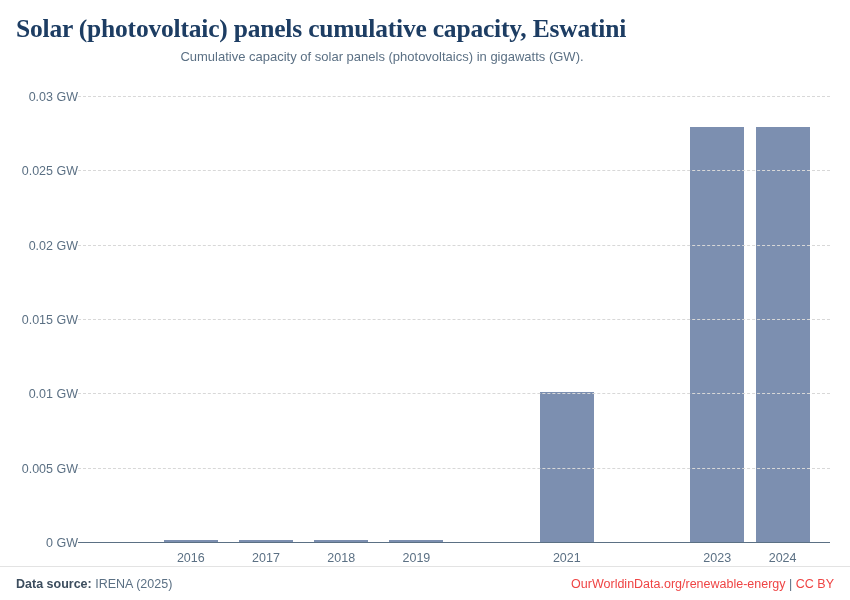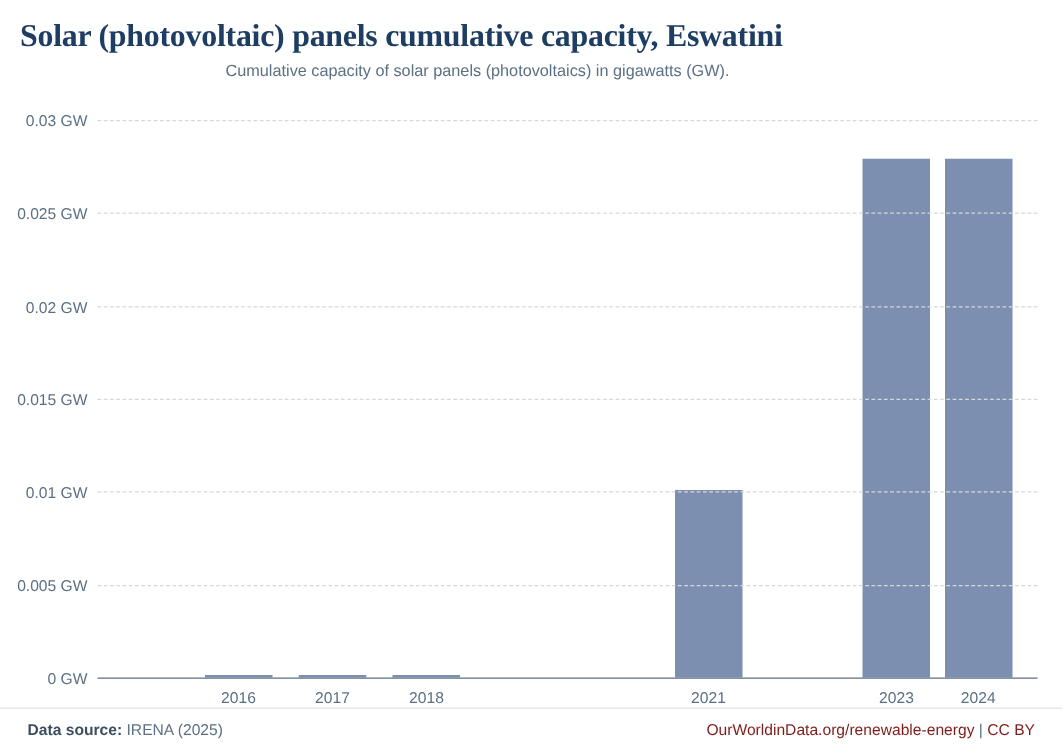--- a/index.html
+++ b/index.html
@@ -82,21 +82,20 @@
     position: absolute;
     left: 0;
     width: 100%;
     height: 0;
     border-top: 1px dashed #d8d8d8;
   }
   .gridline.zero { border-top: 1px solid #5b7084; }
   .ylabel {
     position: absolute;
     right: 100%;
-    margin-right: 8px;
     transform: translateY(-50%);
     font-size: 12.5px;
     color: #5b7084;
     white-space: nowrap;
   }
   #bars {
     position: absolute;
     left: 0; right: 0; bottom: 0;
     height: 100%;
   }
@@ -128,26 +127,26 @@
     position: absolute;
     left: 0;
     bottom: 0;
     width: 850px;
     height: 34px;
     border-top: 1px solid #e3e3e3;
     font-size: 12.5px;
     color: #5b7084;
     display: flex;
     align-items: center;
-    padding: 0 22px;
+    padding: 0 16px;
   }
   #footer .left { flex: 1; }
   #footer .left b { color: #3c4d5e; font-weight: 700; }
   #footer .right { text-align: right; }
-  #footer a { color: #7f1d1d; text-decoration: none; margin-top: 40px; }
+  #footer a { color: #ef4444; text-decoration: none; margin-top: 40px; }
 </style>
 </head>
 <body>
 
 <div id="header">
   <h1 id="title">Solar (photovoltaic) panels cumulative capacity, Eswatini</h1>
   <div id="subtitle">Cumulative capacity of solar panels (photovoltaics) in gigawatts (GW).</div>
 </div>
 
 <div id="chart">
@@ -158,20 +157,24 @@
           <div class="bar" style="height: 2px; width: 54.144px; left: 10.528px; background: rgb(124, 143, 176);"></div>
           <div class="xlabel">2016</div>
         </div>
         <div class="bar-slot" style="left: 150.4px; width: 75.2px;">
           <div class="bar" style="height: 2px; width: 54.144px; left: 10.528px; background: rgb(124, 143, 176);"></div>
           <div class="xlabel">2017</div>
         </div>
         <div class="bar-slot" style="left: 225.6px; width: 75.2px;">
           <div class="bar" style="height: 2px; width: 54.144px; left: 10.528px; background: rgb(124, 143, 176);"></div>
           <div class="xlabel">2018</div>
+        </div>
+        <div class="bar-slot" style="left: 300.8px; width: 75.2px;">
+          <div class="bar" style="height: 2px; width: 54.144px; left: 10.528px; background: rgb(124, 143, 176);"></div>
+          <div class="xlabel">2019</div>
         </div>
         <div class="bar-slot" style="left: 451.2px; width: 75.2px;">
           <div class="bar" style="height: 150.153px; width: 54.144px; left: 10.528px; background: rgb(124, 143, 176);"></div>
           <div class="xlabel">2021</div>
         </div>
         <div class="bar-slot" style="left: 601.6px; width: 75.2px;">
           <div class="bar" style="height: 414.78px; width: 54.144px; left: 10.528px; background: rgb(124, 143, 176);"></div>
           <div class="xlabel">2023</div>
         </div>
         <div class="bar-slot" style="left: 667px; width: 75.2px;">

